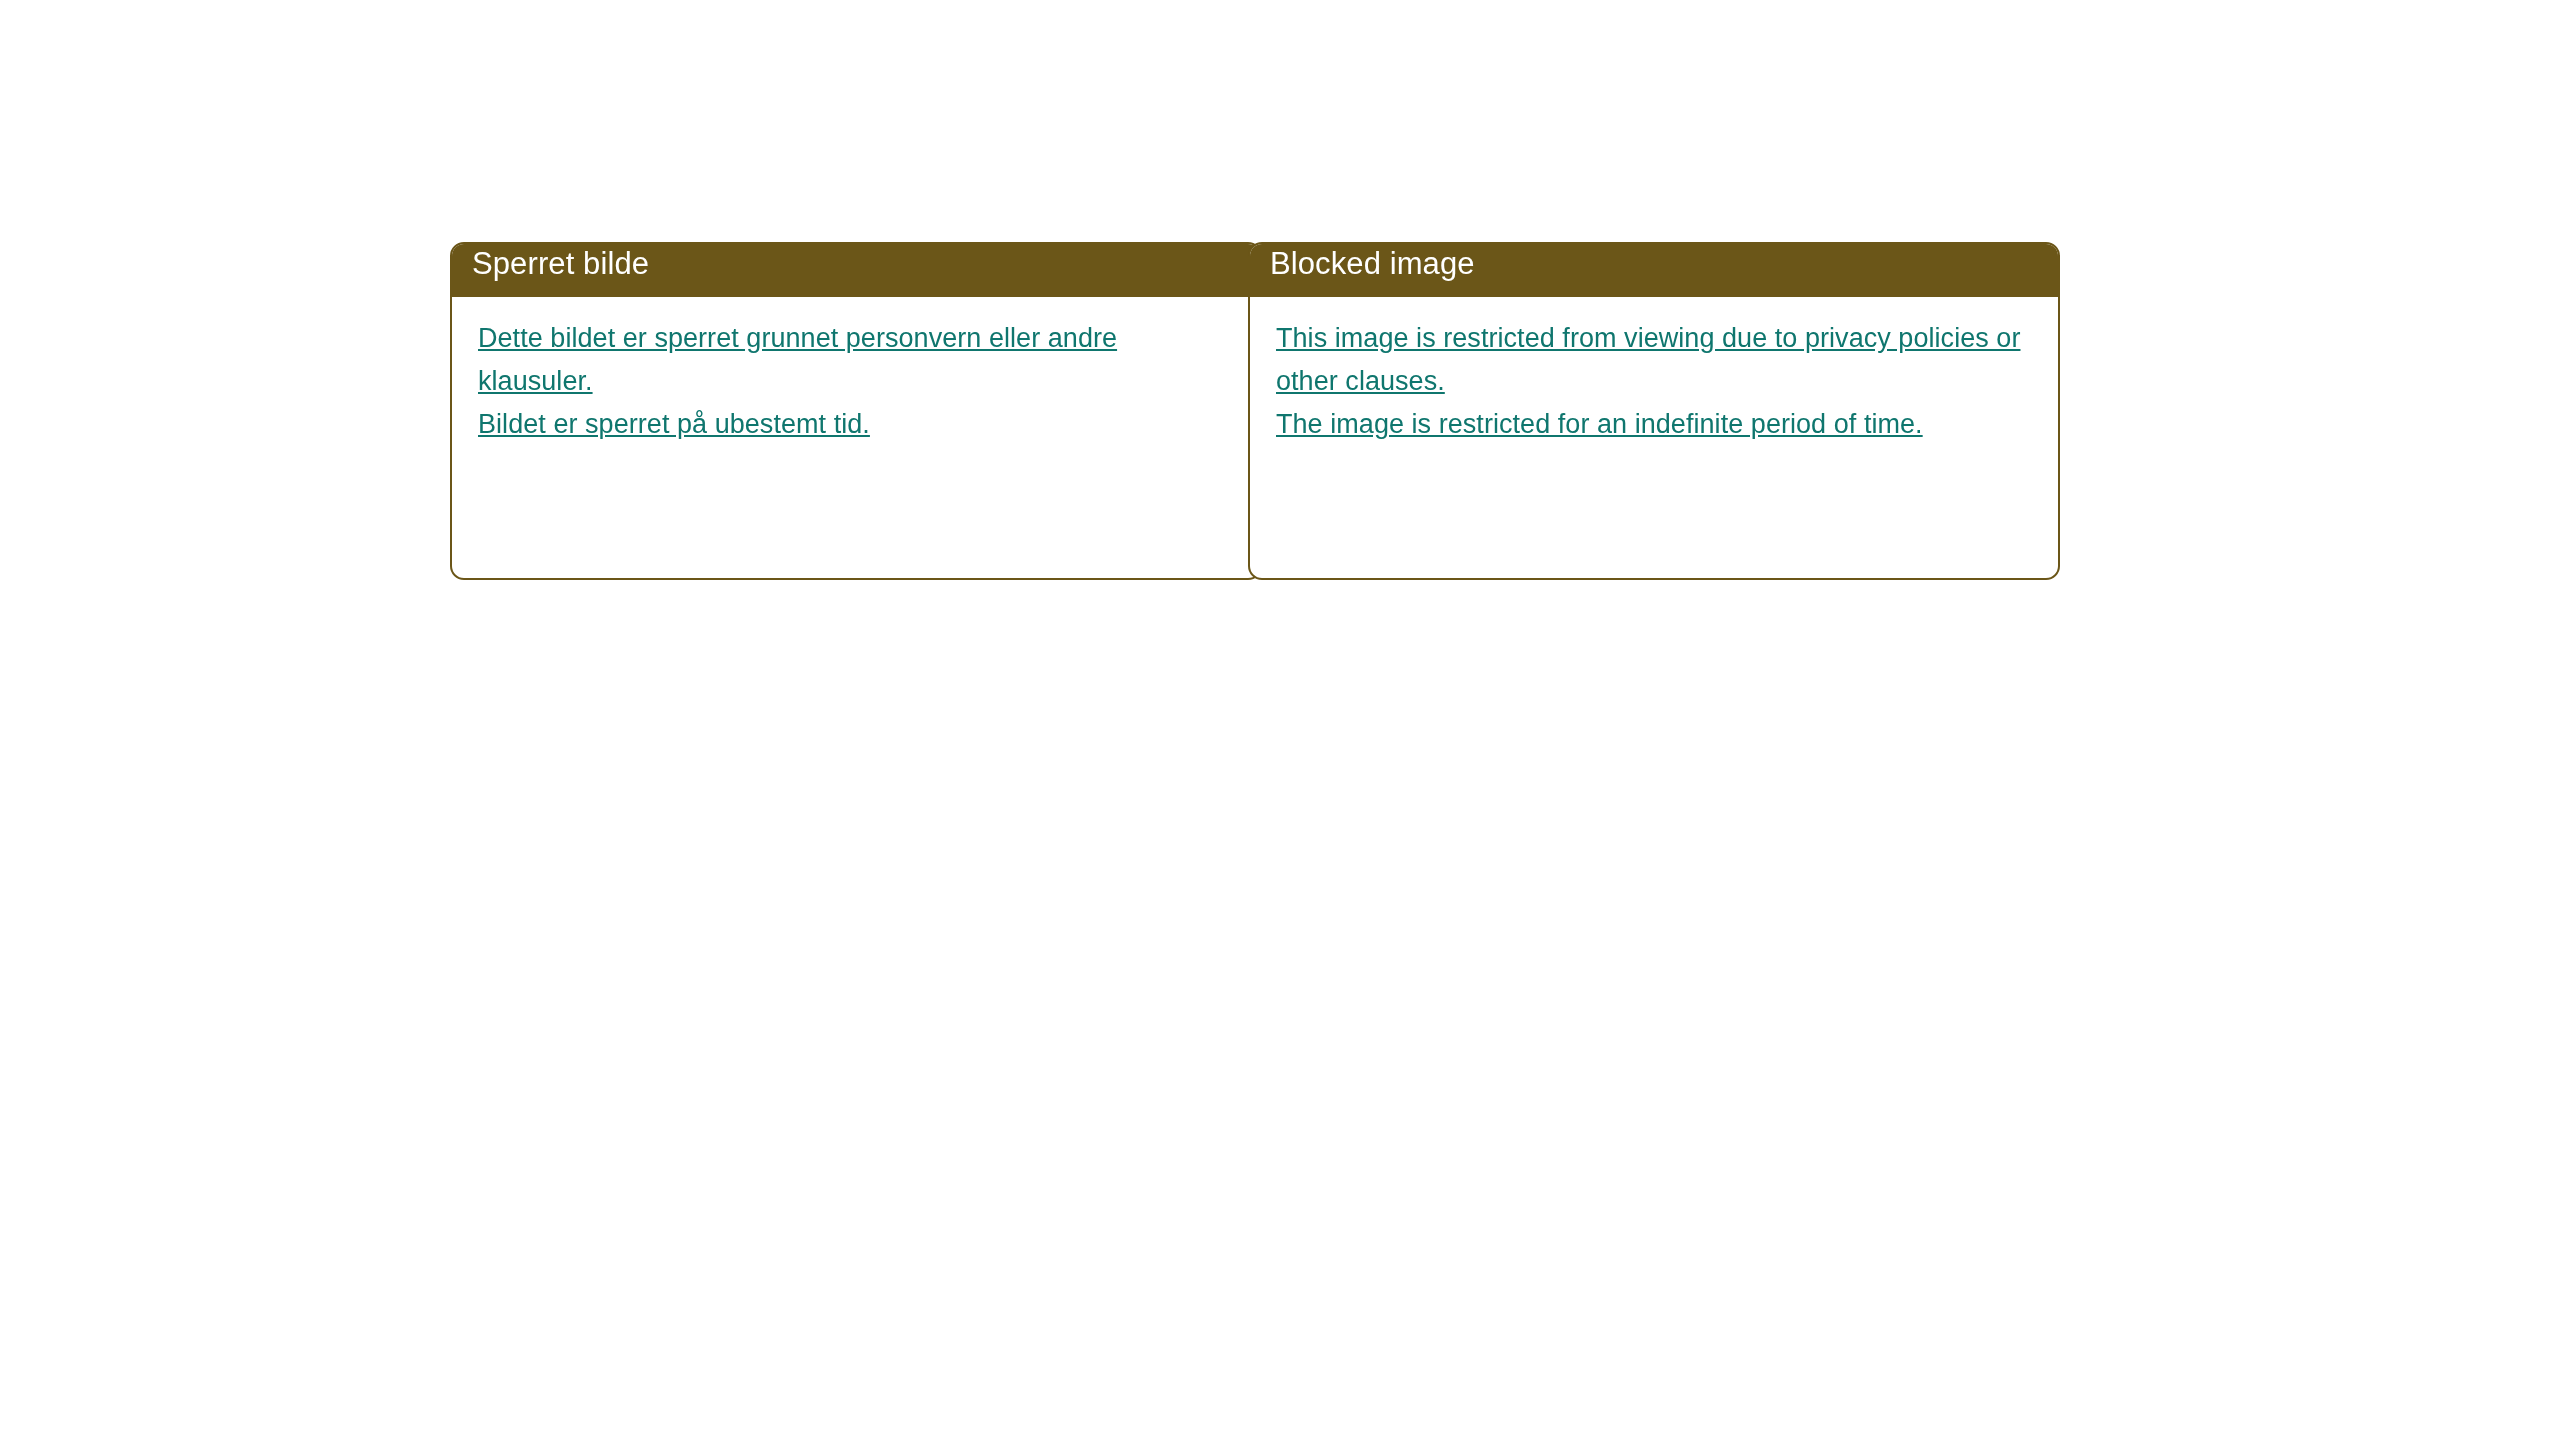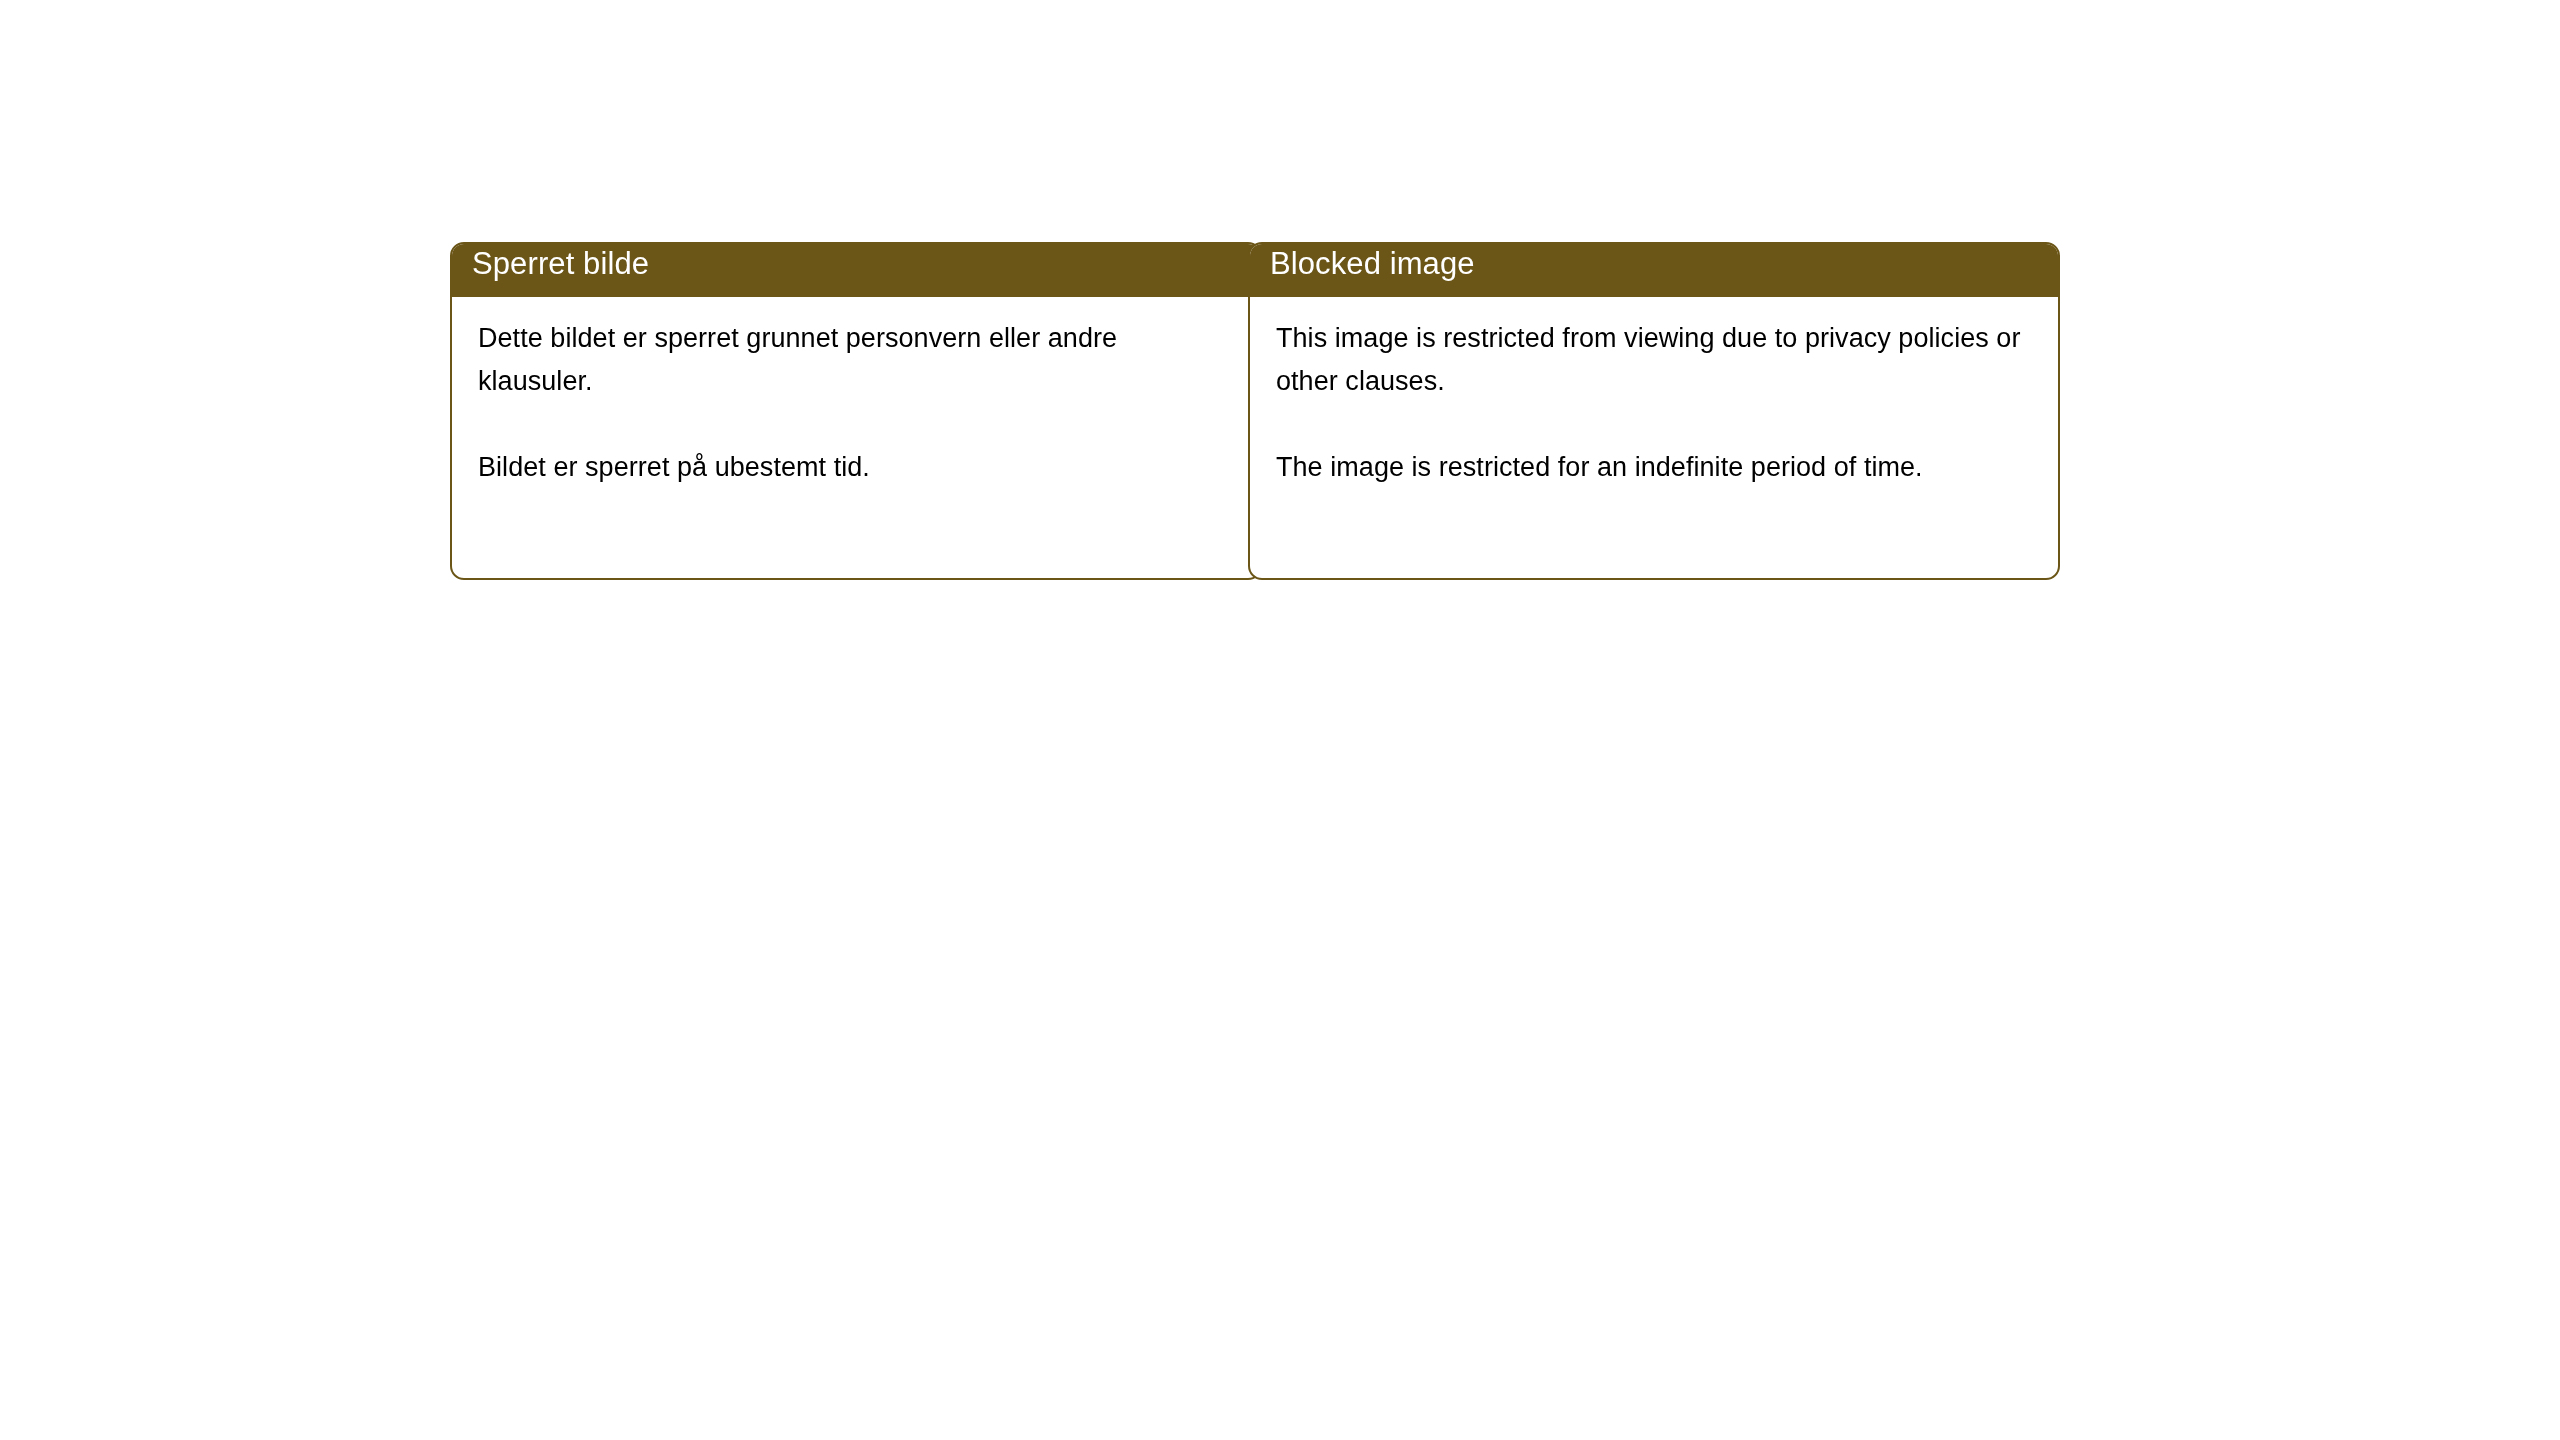--- a/index.html
+++ b/index.html
@@ -69,30 +69,30 @@
     letter-spacing: 0.1px;
     white-space: nowrap;
   }
 
   .notice-body {
     box-sizing: border-box;
     padding: 20px 28px 0 26px;
   }
 
   .notice-paragraph {
-    color: #000000;
+    color: #0f766e;
     font-size: 27px;
     font-weight: 400;
     line-height: 43px;
     margin: 0;
     letter-spacing: 0.05px;
+    text-decoration: underline;
   }
 
   .notice-paragraph + .notice-paragraph {
-    margin-top: 43px;
   }
 </style>
 </head>
 <body>
 
 <div class="page">
 
   <section class="notice-card notice-card--no">
     <div class="notice-header">
       <h2 class="notice-title">Sperret bilde</h2>

